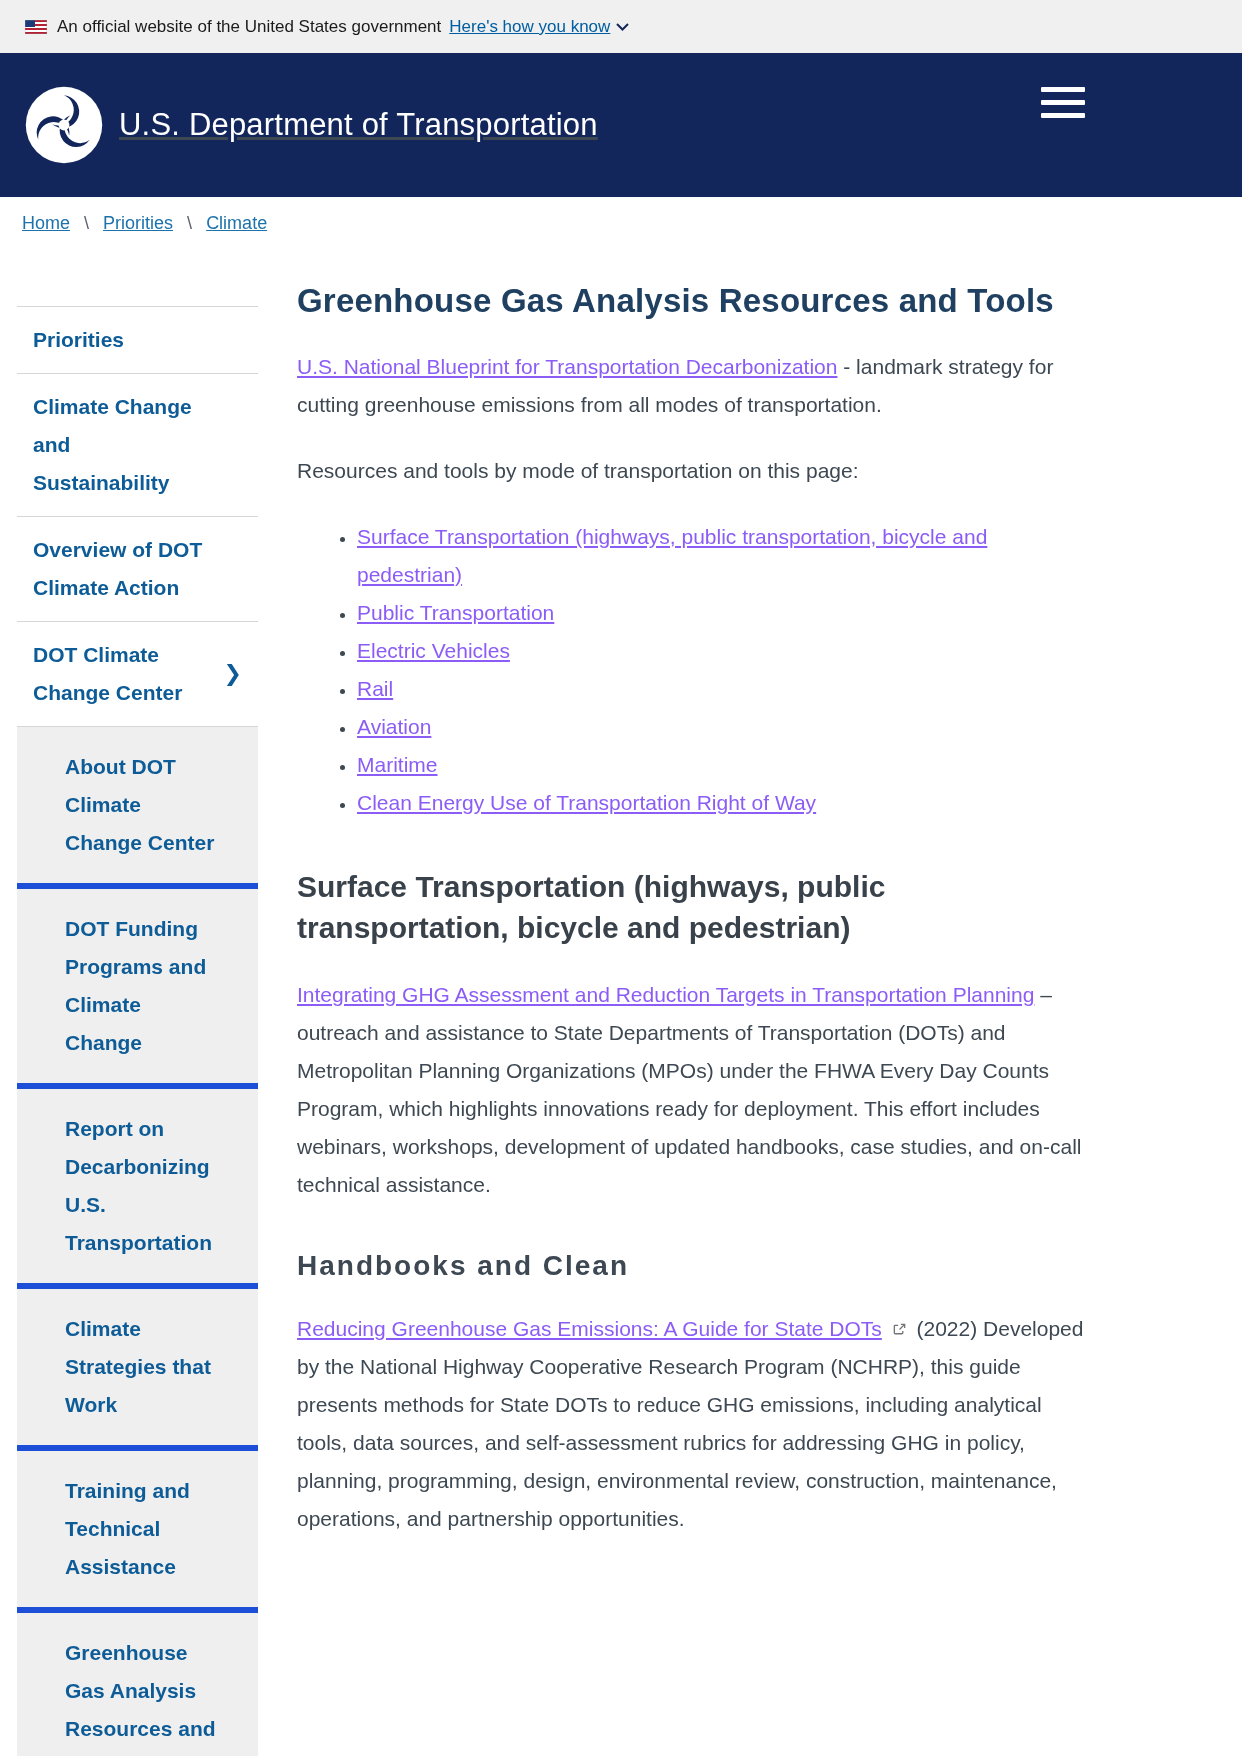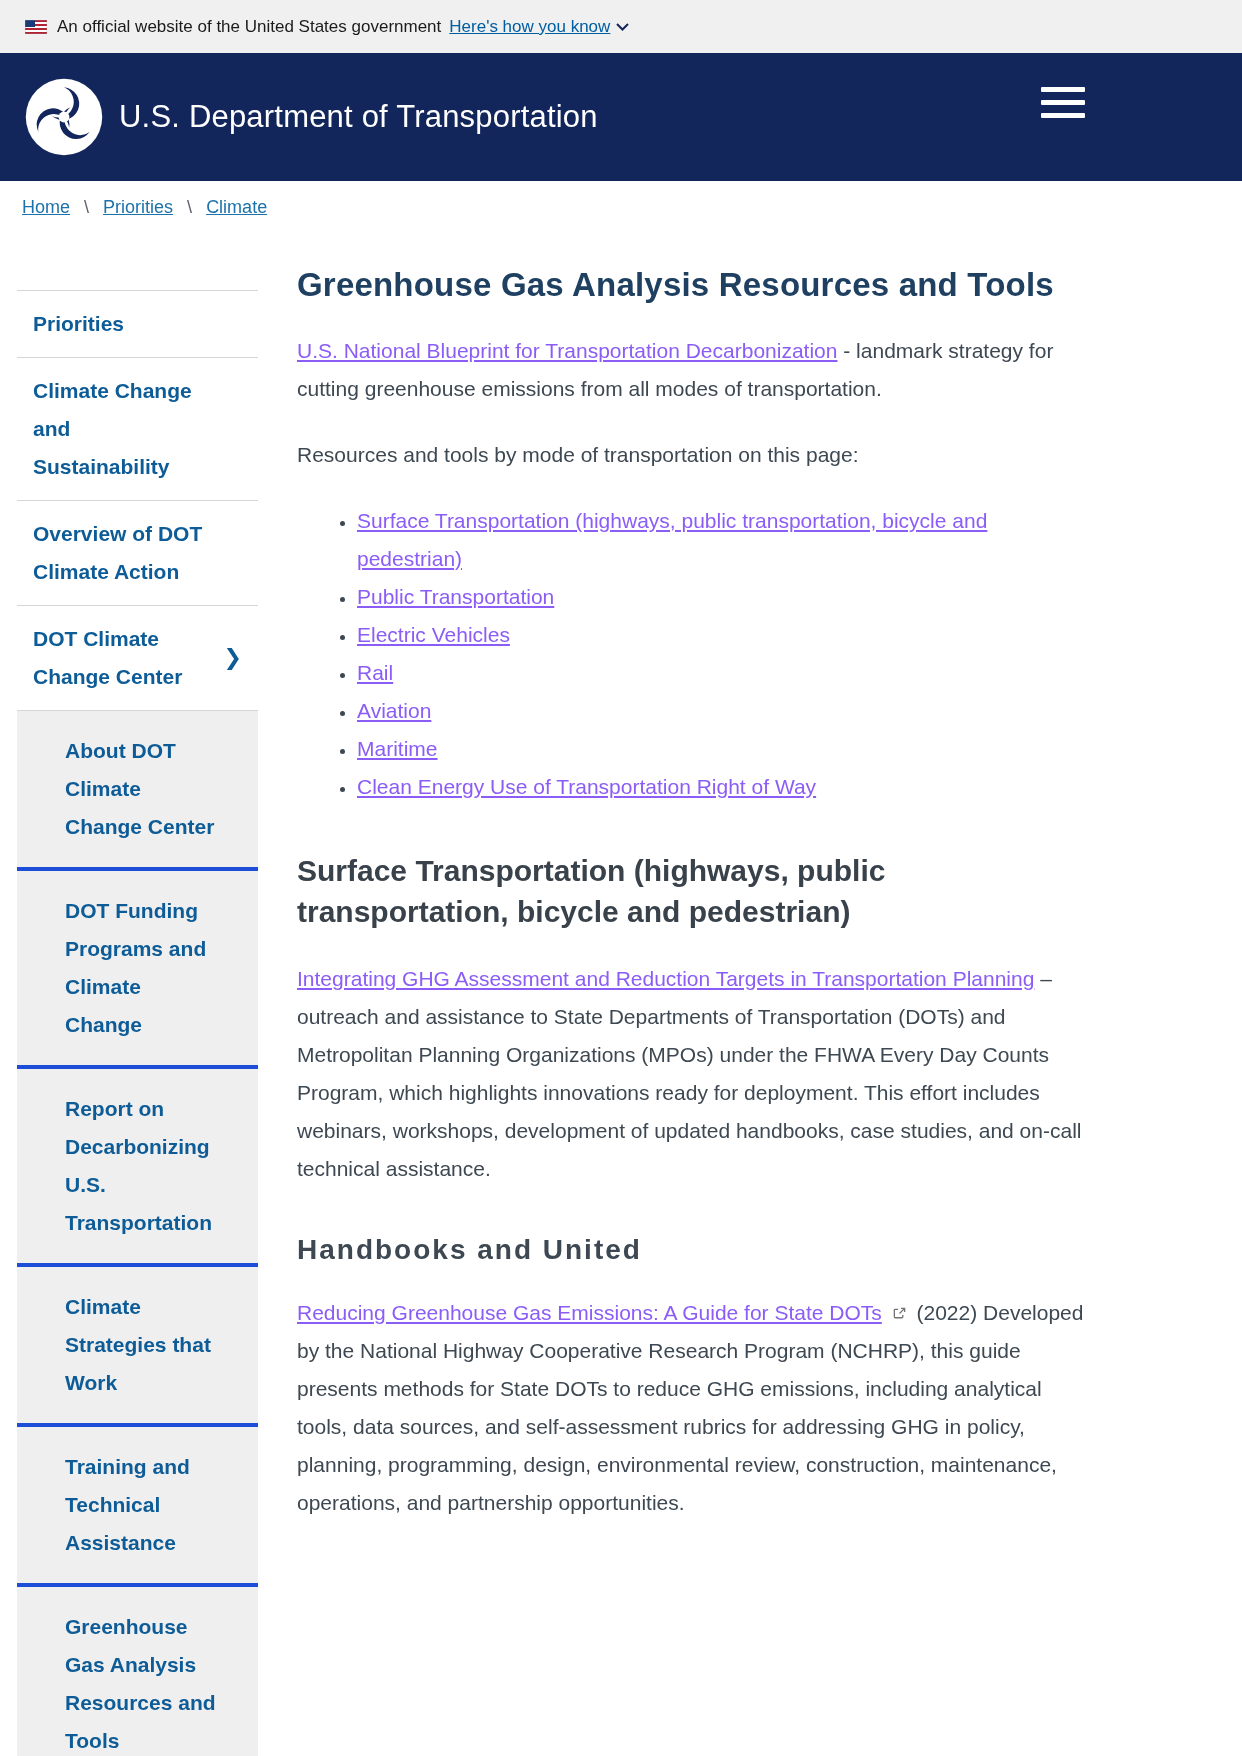--- a/index.html
+++ b/index.html
@@ -18,21 +18,21 @@
     display: flex; align-items: center;
     font-size: 17px; color: #1b1b1b;
   }
   .gov-banner .wrap { display: flex; align-items: center; width: 100%; padding-left: 25px; }
   .flag-icon { display: inline-block; margin-right: 10px; line-height: 0; }
   .banner-text { margin-right: 8px; }
   .banner-link { color: #005ea2; text-decoration: underline; cursor: pointer; }
   .chev-down { margin-left: 6px; line-height: 0; display: inline-block; }
 
   
-  .site-header { background: #13265c; height: 128px; position: relative; }
+  .site-header { background: #13265c; height: 144px; position: relative; text-decoration: underline; }
   .site-header .wrap { display: flex; align-items: center; height: 100%; padding-left: 25px; }
   .dot-logo { width: 78px; height: 78px; line-height: 0; display: inline-block; }
   .site-title { color: #ffffff; font-size: 31px; font-weight: 400; margin-left: 16px; letter-spacing: 0.2px; }
   .hamburger {
     position: absolute; right: 157px; top: 34px;
     background: none; border: none; cursor: pointer;
     display: flex; flex-direction: column; gap: 8px; padding: 0;
   }
   .hamburger span { display: block; width: 44px; height: 5px; background: #ffffff; border-radius: 1px; }
 
@@ -55,21 +55,21 @@
     color: #0e5c97; text-decoration: none; cursor: pointer;
   }
   .chev-right {
     position: absolute; right: 16px; top: 50%; transform: translateY(-50%);
     font-size: 22px; font-weight: 700; color: #0e5c97;
   }
   .side-sub { background: #efefef; border-top: 1px solid #d6d6d6; }
   .side-sub-item {
     display: block;
     padding: 21px 40px 21px 48px;
-    border-bottom: 4px solid #1d4ed8;
+    border-bottom: 6px solid #1d4ed8;
     font-size: 21px; font-weight: 700; line-height: 38px;
     color: #0e5c97; text-decoration: none; cursor: pointer;
   }
   .side-sub-item:last-child { border-bottom: none; }
 
   
   h1 { font-size: 33px; font-weight: 700; color: #1f4061; margin: 38px 0 28px; letter-spacing: 0.2px; }
   .content p { font-size: 21px; line-height: 38px; margin: 28px 0; color: #3d4852; }
   .content a.link { color: #8b5cf6; text-decoration: underline; cursor: pointer; }
   .content ul { margin: 28px 0 40px; padding-left: 60px; }
@@ -176,21 +176,21 @@
       <li><a class="link">Clean Energy Use of Transportation Right of Way</a></li>
     </ul>
 
     <h2>Surface Transportation (highways, public transportation, bicycle and pedestrian)</h2>
 
     <p>
       <a class="link">Integrating GHG Assessment and Reduction Targets in Transportation Planning</a>
       <span>– outreach and assistance to State Departments of Transportation (DOTs) and Metropolitan Planning Organizations (MPOs) under the FHWA Every Day Counts Program, which highlights innovations ready for deployment.  This effort includes webinars, workshops, development of updated handbooks, case studies, and on-call technical assistance.</span>
     </p>
 
-    <h3 class="spaced">Handbooks and United</h3>
+    <h3 class="spaced">Handbooks and Clean</h3>
     <p>
       <a class="link">Reducing Greenhouse Gas Emissions: A Guide for State DOTs</a>
       <span class="ext-icon">
         <svg width="15" height="15" viewBox="0 0 16 16">
           <path d="M6.5 3.5 H3.5 a1 1 0 0 0 -1 1 v7 a1 1 0 0 0 1 1 h7 a1 1 0 0 0 1 -1 V9.5" fill="none" stroke="#747474" stroke-width="1.4"></path>
           <path d="M9.5 2.5 h4 v4" fill="none" stroke="#747474" stroke-width="1.4"></path>
           <path d="M13.2 2.8 L8 8" fill="none" stroke="#747474" stroke-width="1.4"></path>
         </svg>
       </span>
       <span>(2022)</span>

